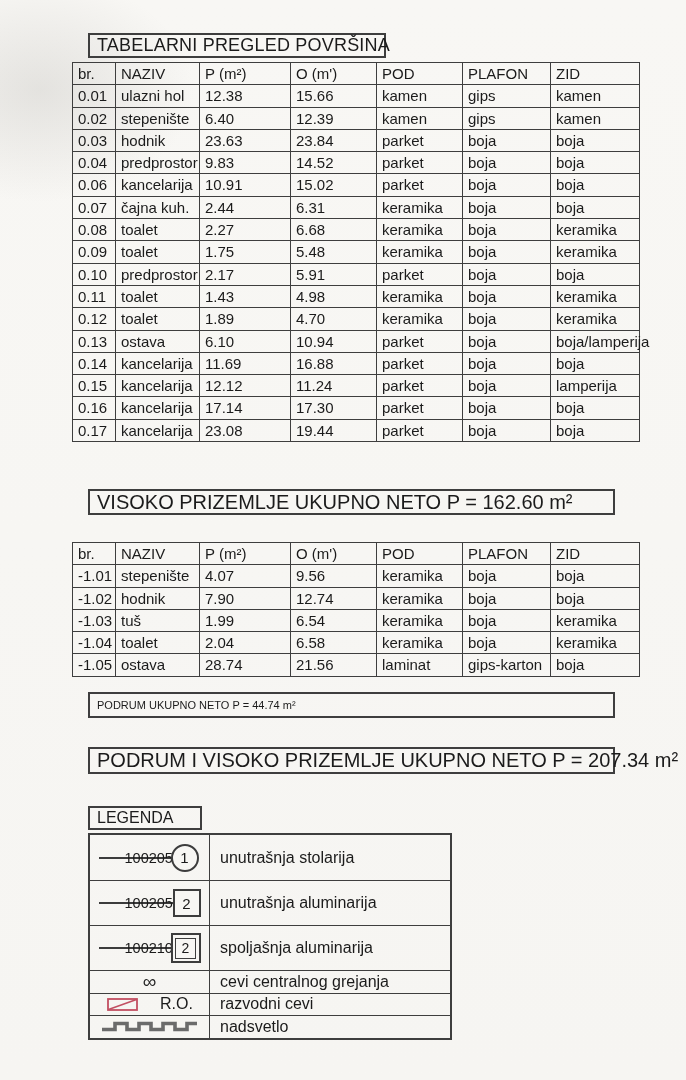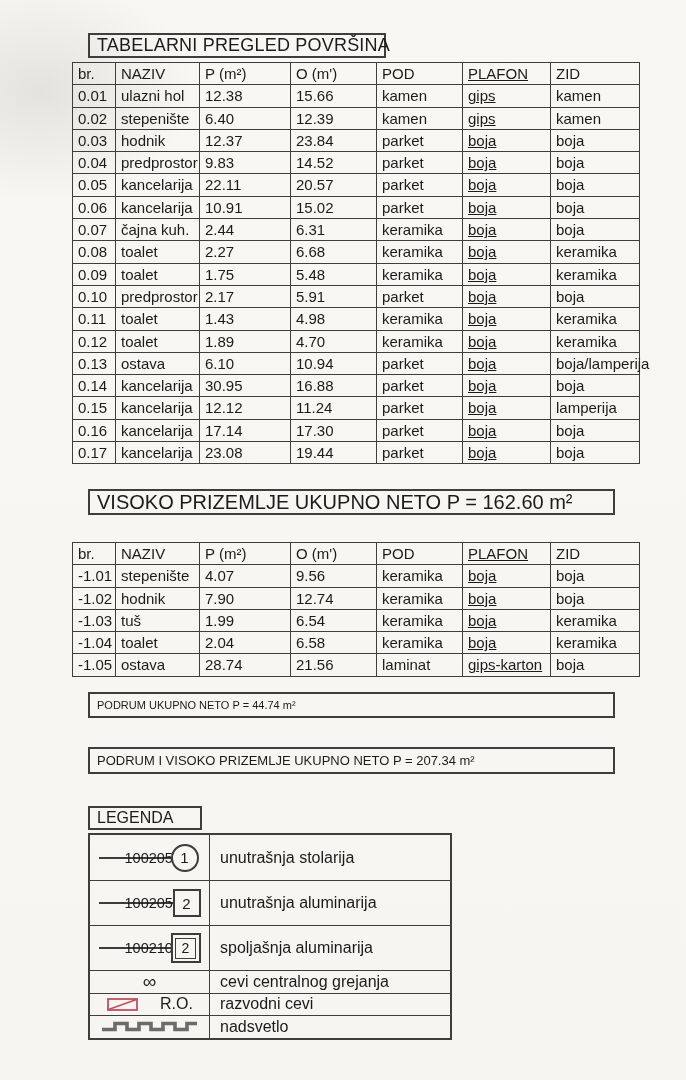--- a/index.html
+++ b/index.html
@@ -6,29 +6,29 @@
   body{width:686px;height:1080px;position:relative;overflow:hidden;
        background:#f7f6f3;font-family:"Liberation Sans", sans-serif;color:#1b1b1b;}
   #page{position:absolute;inset:0;
         background:radial-gradient(220px 160px at 40px 90px, rgba(190,188,184,0.35), rgba(190,188,184,0) 70%),
                    linear-gradient(180deg,#f8f7f4 0%,#f6f5f2 100%);padding-left:36px;}
   .box{position:absolute;border:2px solid #3e3e3e;box-sizing:border-box;
        display:flex;align-items:center;padding-left:7px;white-space:nowrap;}
   #title-box{left:88px;top:33px;width:298px;height:25px;font-size:18px;letter-spacing:.2px;}
   #summary1{left:88px;top:489px;width:527px;height:26px;font-size:20px;}
   #summary2{left:88px;top:692px;width:527px;height:26px;font-size:11px;}
-  #summary3{left:88px;top:747px;width:527px;height:27px;font-size:13px;}
+  #summary3{left:88px;top:747px;width:527px;height:27px;font-size:20px;}
   #legend-title{left:88px;top:806px;width:114px;height:24px;font-size:16px;}
 
   table.area{position:absolute;left:72px;border-collapse:collapse;table-layout:fixed;width:525px;}
   #table1{top:62px;}
   #table2{top:542px;}
   .area th,.area td{border:1.5px solid #3e3e3e;font-size:15px;font-weight:normal;text-align:left;
         padding:0 0 0 5px;height:21.3px;line-height:21.3px;white-space:nowrap;overflow:visible;}
-  .c0{width:37px;}.c1{width:78px;}.c2{width:85px;}.c3{width:80px;}.c4{width:80px;}.c5{width:82px;text-decoration:underline;}.c6{width:83px;}
+  .c0{width:37px;}.c1{width:78px;}.c2{width:85px;}.c3{width:80px;}.c4{width:80px;}.c5{width:82px;}.c6{width:83px;}
 
   #legend{position:absolute;left:88px;top:833px;width:364px;border:2px solid #3e3e3e;box-sizing:border-box;}
   .lrow{display:flex;border-top:1.5px solid #3e3e3e;box-sizing:border-box;}
   .lrow:first-child{border-top:none;}
   .lsym{width:120px;border-right:1.5px solid #3e3e3e;display:flex;align-items:center;
         justify-content:center;box-sizing:border-box;position:relative;}
   .ltext{flex:1;display:flex;align-items:center;padding-left:10px;font-size:16px;white-space:nowrap;}
   .h-big{height:45px;}
   .h-sml{height:22.5px;}
 
@@ -83,45 +83,36 @@
           <td class="c1">stepenište</td>
           <td class="c2">6.40</td>
           <td class="c3">12.39</td>
           <td class="c4">kamen</td>
           <td class="c5">gips</td>
           <td class="c6">kamen</td>
         </tr>
         <tr>
           <td class="c0">0.03</td>
           <td class="c1">hodnik</td>
-          <td class="c2">12.37</td>
+          <td class="c2">23.63</td>
           <td class="c3">23.84</td>
           <td class="c4">parket</td>
           <td class="c5">boja</td>
           <td class="c6">boja</td>
         </tr>
         <tr>
           <td class="c0">0.04</td>
           <td class="c1">predprostor</td>
           <td class="c2">9.83</td>
           <td class="c3">14.52</td>
           <td class="c4">parket</td>
           <td class="c5">boja</td>
           <td class="c6">boja</td>
         </tr>
         <tr>
-          <td class="c0">0.05</td>
-          <td class="c1">kancelarija</td>
-          <td class="c2">22.11</td>
-          <td class="c3">20.57</td>
-          <td class="c4">parket</td>
-          <td class="c5">boja</td>
-          <td class="c6">boja</td>
-        </tr>
-        <tr>
           <td class="c0">0.06</td>
           <td class="c1">kancelarija</td>
           <td class="c2">10.91</td>
           <td class="c3">15.02</td>
           <td class="c4">parket</td>
           <td class="c5">boja</td>
           <td class="c6">boja</td>
         </tr>
         <tr>
           <td class="c0">0.07</td>
@@ -182,21 +173,21 @@
           <td class="c1">ostava</td>
           <td class="c2">6.10</td>
           <td class="c3">10.94</td>
           <td class="c4">parket</td>
           <td class="c5">boja</td>
           <td class="c6">boja/lamperija</td>
         </tr>
         <tr>
           <td class="c0">0.14</td>
           <td class="c1">kancelarija</td>
-          <td class="c2">30.95</td>
+          <td class="c2">11.69</td>
           <td class="c3">16.88</td>
           <td class="c4">parket</td>
           <td class="c5">boja</td>
           <td class="c6">boja</td>
         </tr>
         <tr>
           <td class="c0">0.15</td>
           <td class="c1">kancelarija</td>
           <td class="c2">12.12</td>
           <td class="c3">11.24</td>

